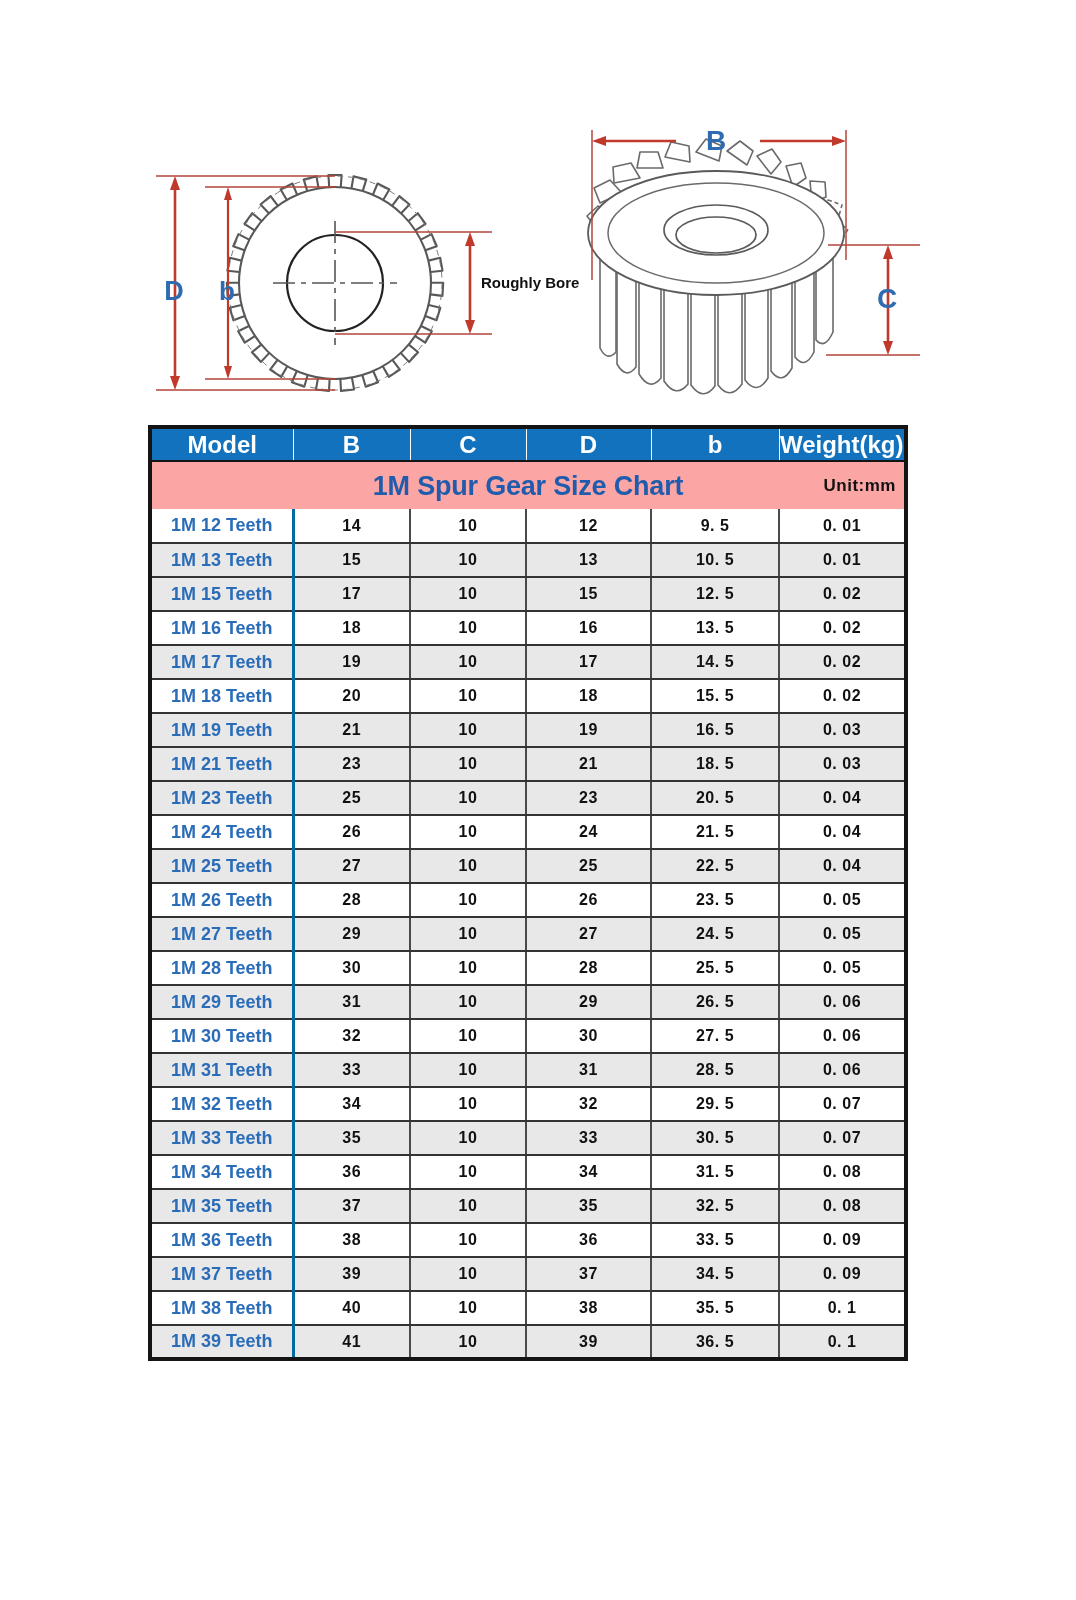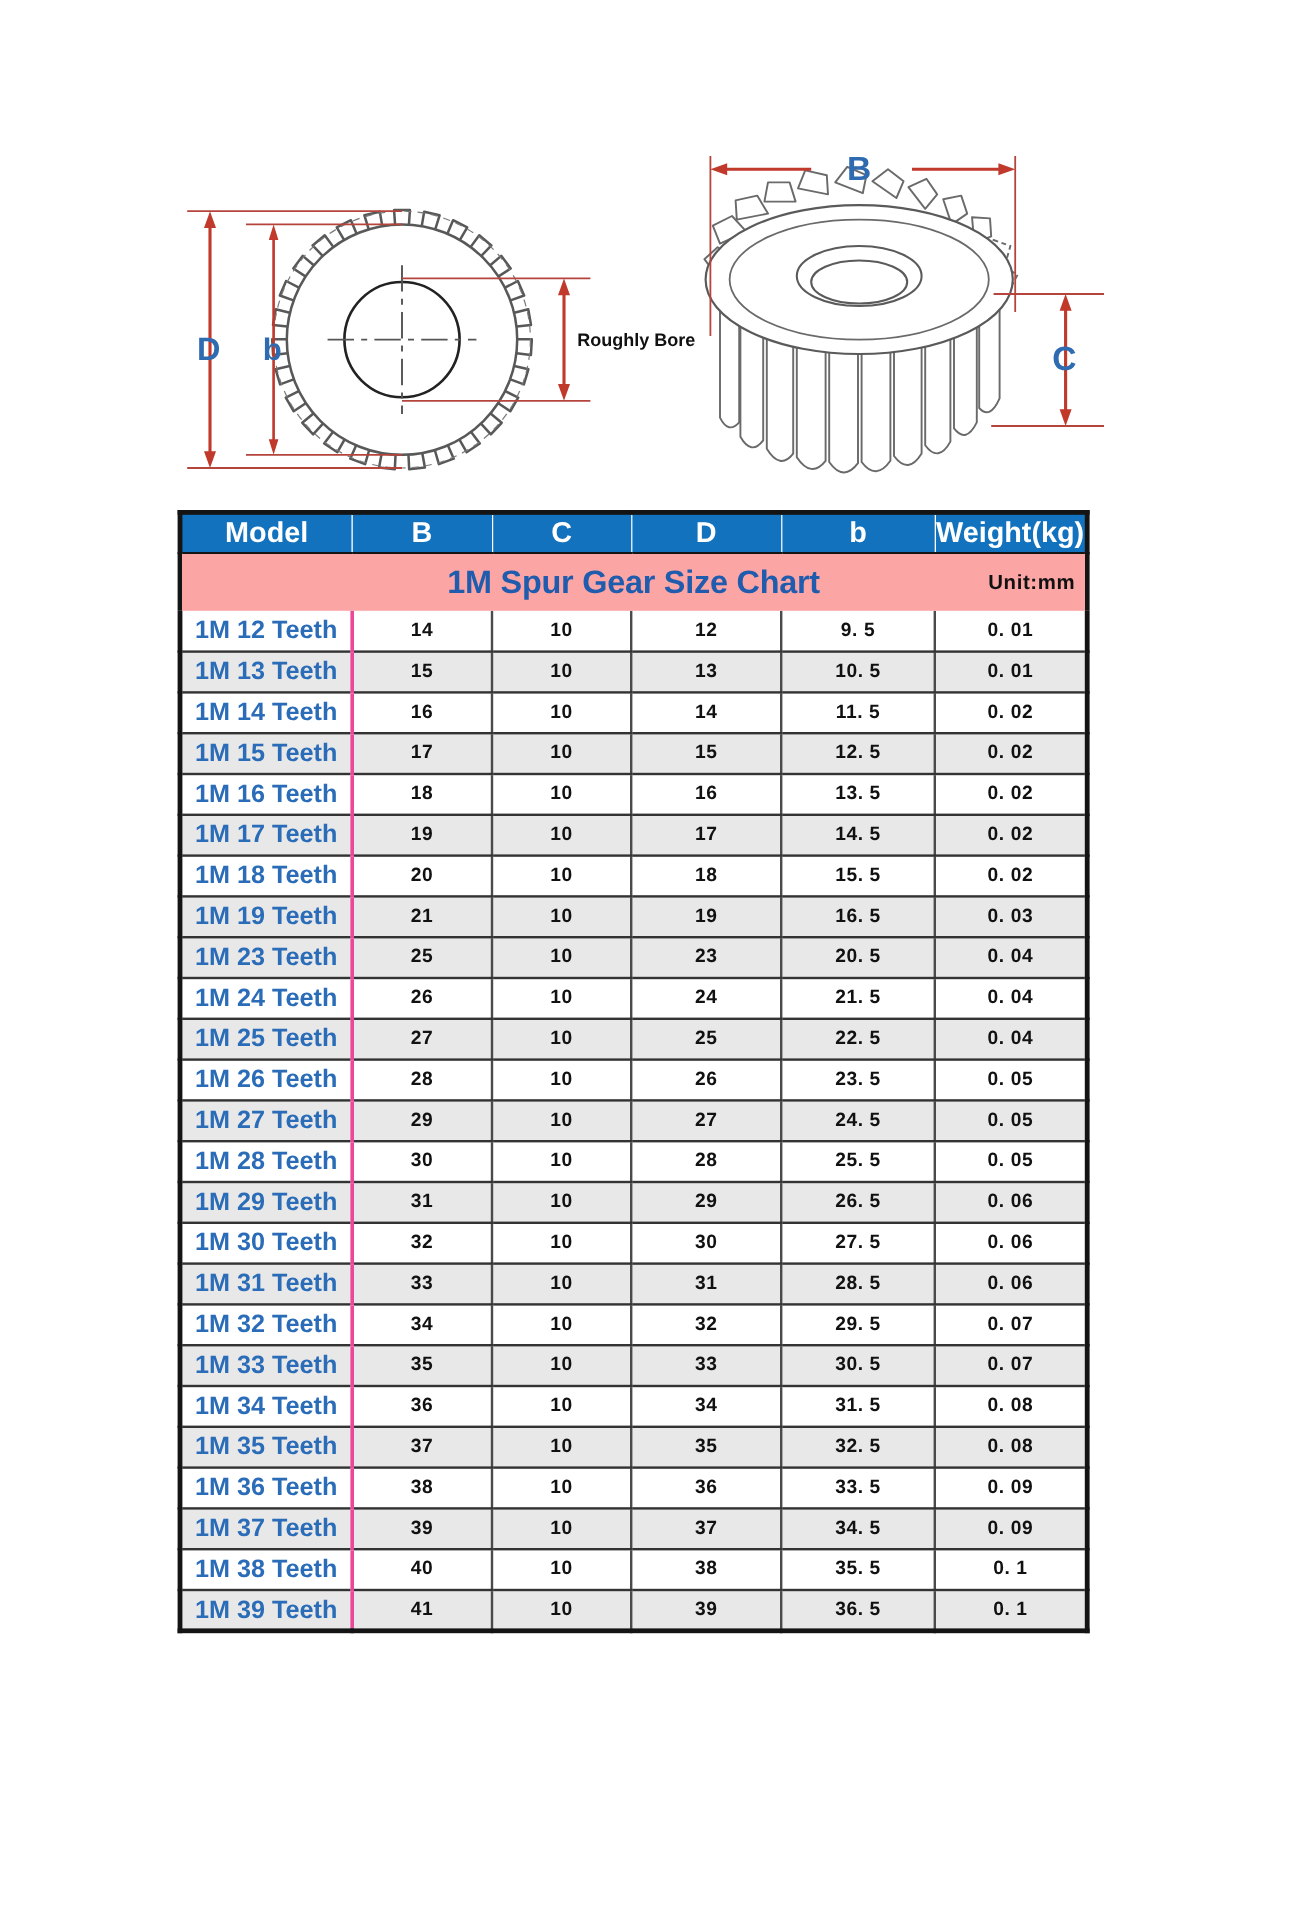--- a/index.html
+++ b/index.html
@@ -126,24 +126,24 @@
     border-bottom: 2px solid #333333;
     padding: 0;
     font-family: "Liberation Sans", sans-serif;
     letter-spacing: 0.5px;
   }
   tbody td:last-child { border-right: none; }
   tbody tr:last-child td { border-bottom: none; }
 
   tbody td.model-cell {
     color: #2b6cb8;
-    font-size: 21px;
+    font-size: 18px;
     font-weight: bold;
     letter-spacing: 0;
-    border-right: 3px solid #ec4899;
+    border-right: 3px solid #0369a1;
   }
   tbody tr.odd td   { background: #ffffff; }
   tbody tr.even td  { background: #e8e8e8; }
 </style>
 </head>
 <body>
 
 <div class="diagram-area">
   <svg class="diagram-svg" width="1076" height="415" viewBox="0 0 1076 415">
 
@@ -375,28 +375,20 @@
           <td>0. 01</td>
         </tr>
         <tr class="even">
           <td class="model-cell">1M 13 Teeth</td>
           <td>15</td>
           <td>10</td>
           <td>13</td>
           <td>10. 5</td>
           <td>0. 01</td>
         </tr>
-        <tr class="odd">
-          <td class="model-cell">1M 14 Teeth</td>
-          <td>16</td>
-          <td>10</td>
-          <td>14</td>
-          <td>11. 5</td>
-          <td>0. 02</td>
-        </tr>
         <tr class="even">
           <td class="model-cell">1M 15 Teeth</td>
           <td>17</td>
           <td>10</td>
           <td>15</td>
           <td>12. 5</td>
           <td>0. 02</td>
         </tr>
         <tr class="odd">
           <td class="model-cell">1M 16 Teeth</td>
@@ -424,20 +416,28 @@
         </tr>
         <tr class="even">
           <td class="model-cell">1M 19 Teeth</td>
           <td>21</td>
           <td>10</td>
           <td>19</td>
           <td>16. 5</td>
           <td>0. 03</td>
         </tr>
         <tr class="even">
+          <td class="model-cell">1M 21 Teeth</td>
+          <td>23</td>
+          <td>10</td>
+          <td>21</td>
+          <td>18. 5</td>
+          <td>0. 03</td>
+        </tr>
+        <tr class="even">
           <td class="model-cell">1M 23 Teeth</td>
           <td>25</td>
           <td>10</td>
           <td>23</td>
           <td>20. 5</td>
           <td>0. 04</td>
         </tr>
         <tr class="odd">
           <td class="model-cell">1M 24 Teeth</td>
           <td>26</td>

